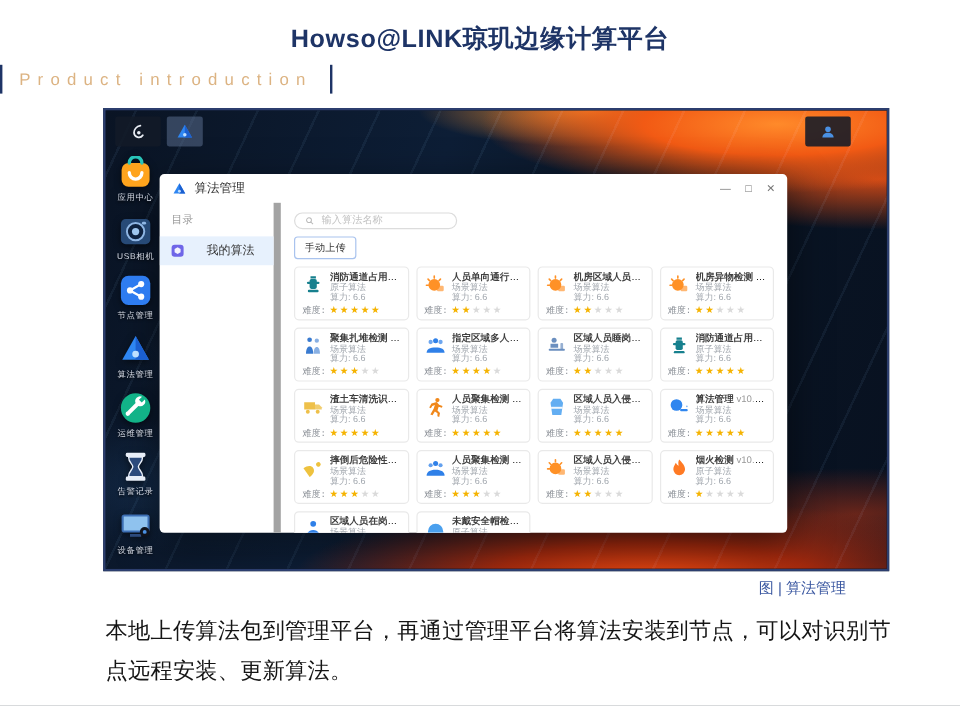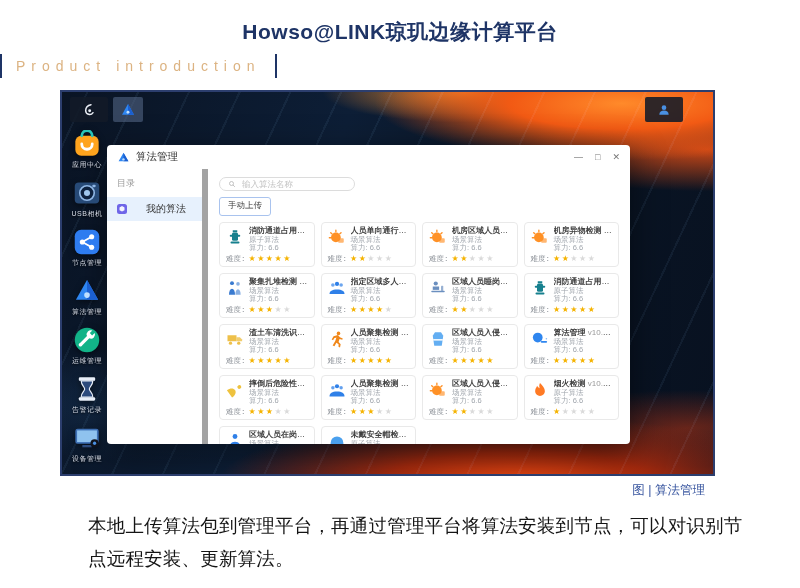--- a/index.html
+++ b/index.html
@@ -4,21 +4,21 @@
 <style>
   html,body{margin:0;padding:0;}
   body{width:800px;height:588px;background:#fff;font-family:"Liberation Sans",sans-serif;overflow:hidden;}
 
   .page-title{margin:18px 0 0;text-align:center;font-size:21px;font-weight:700;color:#1e3466;letter-spacing:.5px;}
   .subtitle-row{display:flex;align-items:center;gap:14px;margin-top:8px;}
   .sub-bar{width:2px;height:24px;background:#1e3466;}
   .sub-text{font-size:14px;letter-spacing:6px;color:#dcb382;}
 
   
-  .shot{position:relative;width:651px;height:382px;margin:12px 0 0 60px;border:2px solid #2c3e6e;overflow:hidden;background:#0a1424;}
+  .shot{position:relative;width:651px;height:382px;margin:12px 0 0 86px;border:2px solid #2c3e6e;overflow:hidden;background:#0a1424;}
   .wallpaper{position:absolute;inset:0;
     background:
       radial-gradient(38% 15% at 86% 3%, #ff8a2a 0%, #f25a14 45%, rgba(190,60,12,0) 100%),
       radial-gradient(30% 11% at 99% 15%, rgba(235,80,20,.85) 0%, rgba(150,40,10,0) 100%),
       radial-gradient(22% 8% at 62% 0%, rgba(255,150,50,.9), rgba(255,140,40,0) 100%),
       radial-gradient(46% 17% at 70% 102%, #ef4a12 0%, rgba(190,45,10,.85) 45%, rgba(120,25,8,0) 100%),
       radial-gradient(25% 10% at 96% 88%, rgba(220,60,18,.45), rgba(220,60,18,0) 100%),
       radial-gradient(32% 13% at 34% 55%, rgba(62,122,186,.28), rgba(62,122,186,0) 100%),
       radial-gradient(36% 15% at 16% 82%, rgba(45,100,160,.25), rgba(45,100,160,0) 100%),
       linear-gradient(108deg,#0a1424 0%,#0d1e36 38%,#0a1626 62%,#081120 100%);}
@@ -51,23 +51,23 @@
   .win-body{flex:1;display:flex;min-height:0;}
   .sidebar{flex:0 0 95px;border-right:6px solid #a3a3a3;padding-top:6px;}
   .side-label{font-size:9px;color:#9a9a9a;margin:2px 0 7px 10px;}
   .side-item{height:24px;background:#e7f1fd;display:flex;align-items:center;gap:18px;padding:0 9px;cursor:pointer;}
   .side-item svg{width:12px;height:12px;flex:0 0 auto;}
   .side-item-label{font-size:10px;color:#333;}
 
   .content{flex:1;padding:8px 11px 0;display:flex;flex-direction:column;min-width:0;}
   .search{width:118px;height:15px;border:1px solid #dcdcdc;border-radius:9px;display:flex;align-items:center;gap:4px;padding:0 8px;background:#fff;}
   .search svg{width:8px;height:8px;flex:0 0 auto;}
-  .search input{border:0;outline:0;flex:1;min-width:0;font-size:8.5px;color:#333;background:transparent;font-family:Liberation Serif, serif;}
+  .search input{border:0;outline:0;flex:1;min-width:0;font-size:8.5px;color:#333;background:transparent;font-family:Liberation Mono, monospace;}
   .search input::placeholder{color:#c2c2c2;}
-  .upload-btn{margin-top:6px;align-self:flex-start;padding:2px 8px;border:1px solid #a9c3ee;border-radius:3px;font-size:8.5px;color:#3c3c3c;background:#fff;cursor:pointer;font-family:Liberation Mono, monospace;line-height:1.5;}
+  .upload-btn{margin-top:6px;align-self:flex-start;padding:2px 8px;border:1px solid #a9c3ee;border-radius:3px;font-size:8.5px;color:#3c3c3c;background:#fff;cursor:pointer;font-family:Liberation Sans, sans-serif;line-height:1.5;}
   .grid{margin-top:6px;display:grid;grid-template-columns:repeat(4,1fr);gap:6px;}
   .card{border:1px solid #e9e9e9;border-radius:4px;padding:3px 6px 2px;background:#fff;cursor:pointer;min-width:0;}
   .card-top{display:flex;gap:5px;}
   .card-icon{width:18px;height:18px;flex:0 0 auto;margin-top:2px;}
   .card-icon svg{width:100%;height:100%;display:block;}
   .card-info{flex:1;min-width:0;}
   .card-titleline{font-size:8px;line-height:9px;white-space:nowrap;overflow:hidden;text-overflow:ellipsis;}
   .card-name{font-weight:700;color:#3f3f3f;}
   .card-ver{color:#999;}
   .card-type{font-size:7.5px;color:#a0a6ad;line-height:8.5px;margin-top:1px;}

